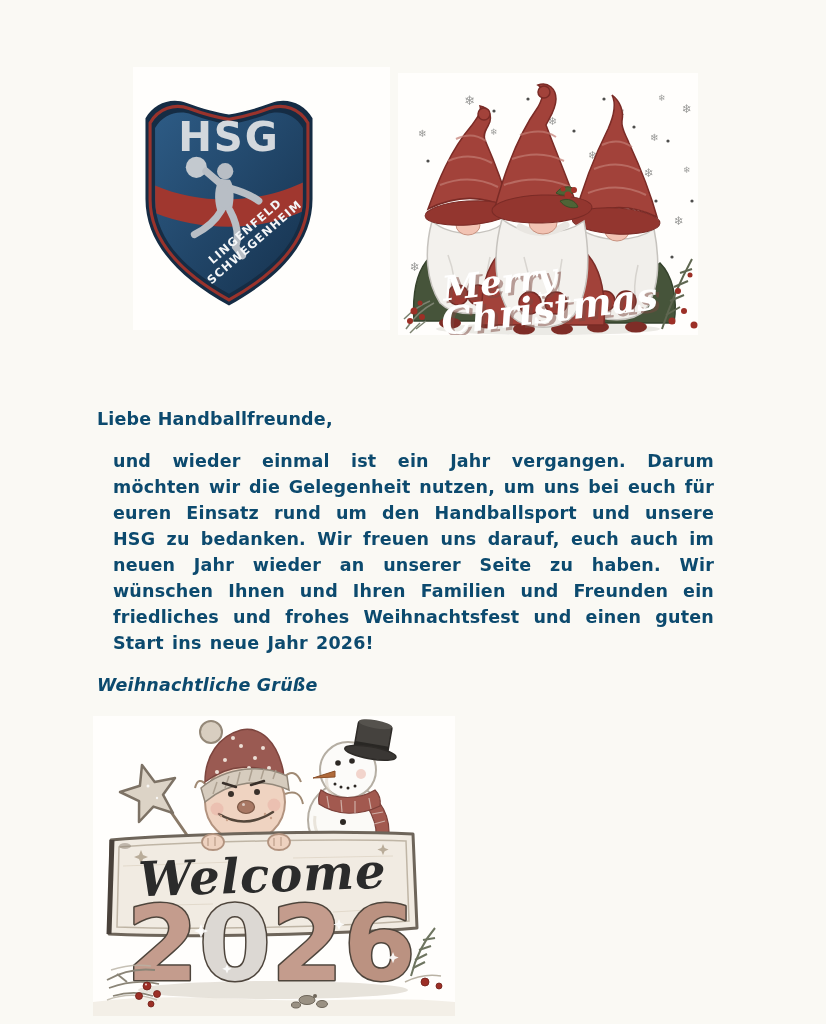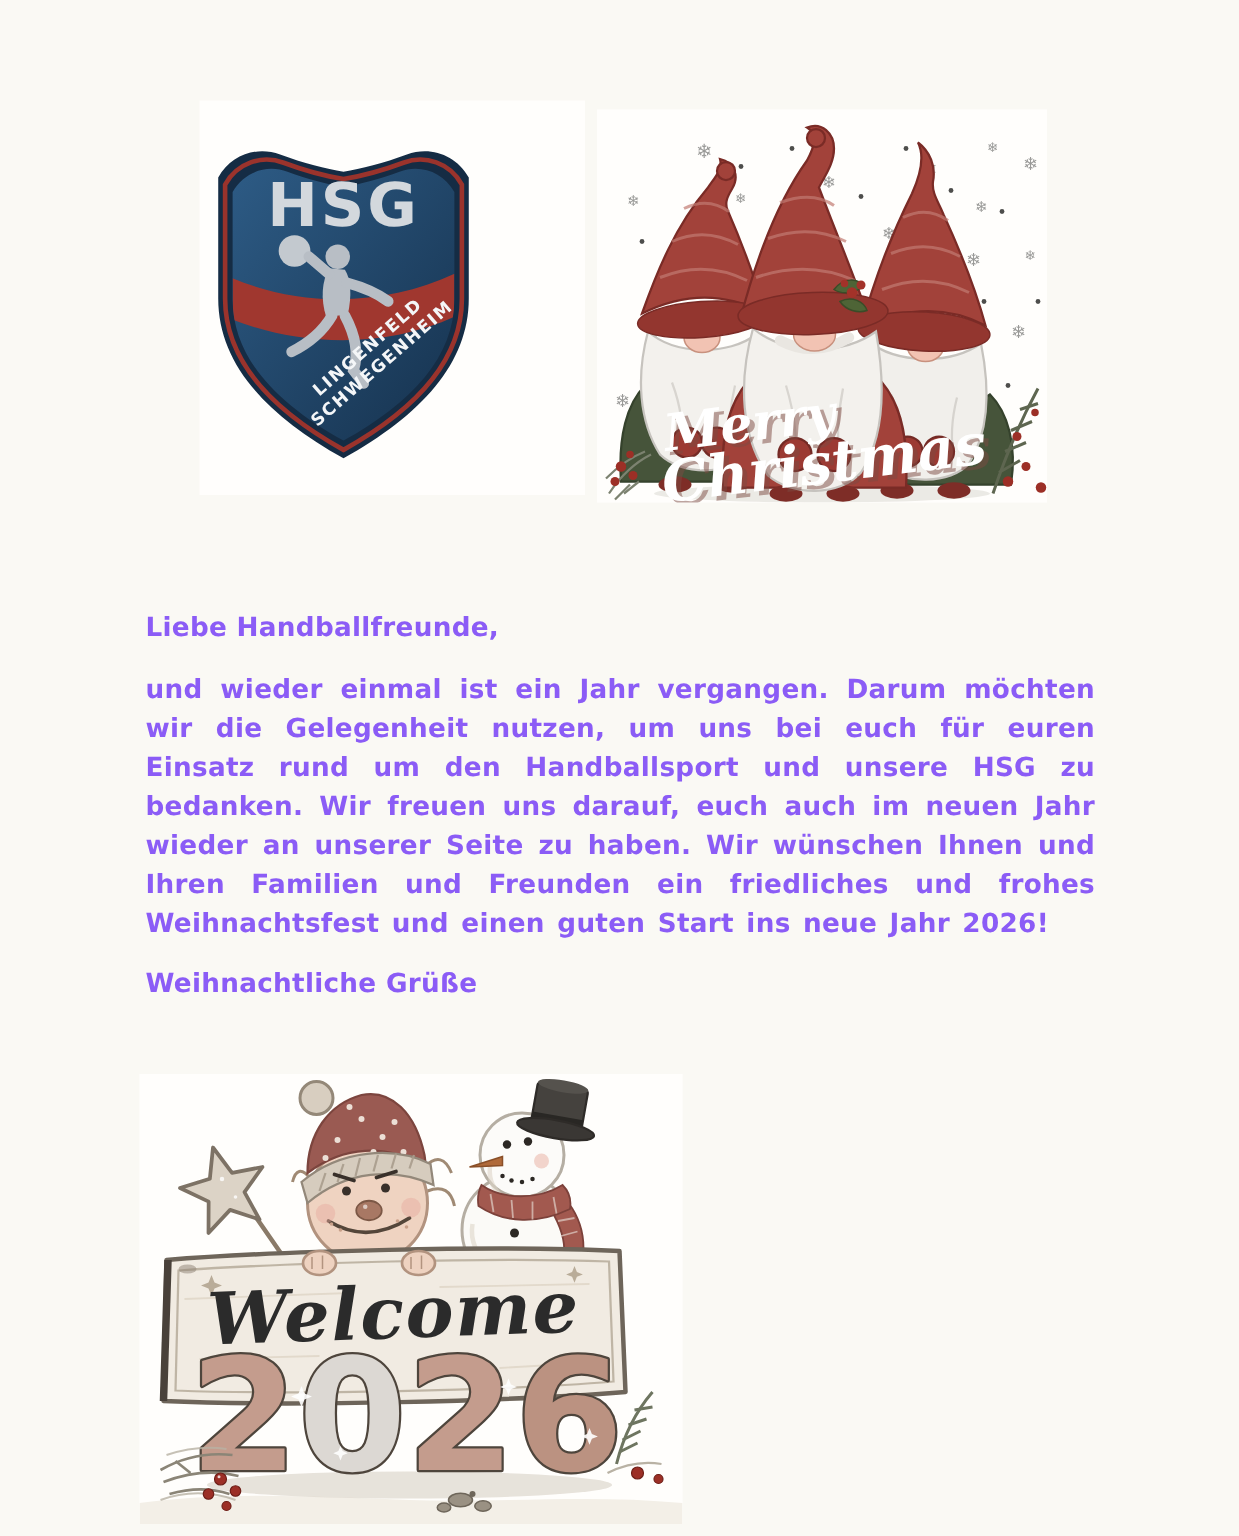--- a/index.html
+++ b/index.html
@@ -10,26 +10,26 @@
     font-family:"DejaVu Sans",sans-serif;
     position:relative;
   }
   .page{position:absolute;inset:0;}
   .img-box{position:absolute;background:#fffefc;}
   .logo-box{left:133px;top:67px;width:257px;height:263px;display:flex;align-items:center;justify-content:flex-start;}
   .gnomes-box{left:398px;top:73px;width:300px;height:262px;}
   .welcome-box{left:93px;top:716px;width:362px;height:300px;}
   .letter{
     position:absolute;left:97px;top:406px;width:633px;
-    color:#8b5cf6;font-size:17.5px;line-height:26px;font-weight:600;
+    color:#0c4a6e;font-size:17.5px;line-height:26px;font-weight:600;
     letter-spacing:.2px;
   }
   .salutation{margin:0 0 15px 0;}
-  .body-text{margin:0;text-align:justify;text-align-last:left;word-spacing:2px;hyphens:none;}
-  .closing{margin:14px 0 0 0;}
+  .body-text{margin:16px;text-align:justify;text-align-last:left;word-spacing:2px;hyphens:none;}
+  .closing{margin:14px 0 0 0;font-style:italic;}
   .signature{margin:13px 0 0 0;}
   svg text{user-select:none;}
 </style>
 </head>
 <body>
 
 <div class="page">
 
   <div class="img-box logo-box">
     <svg width="192" height="232" viewBox="0 0 200 236">

